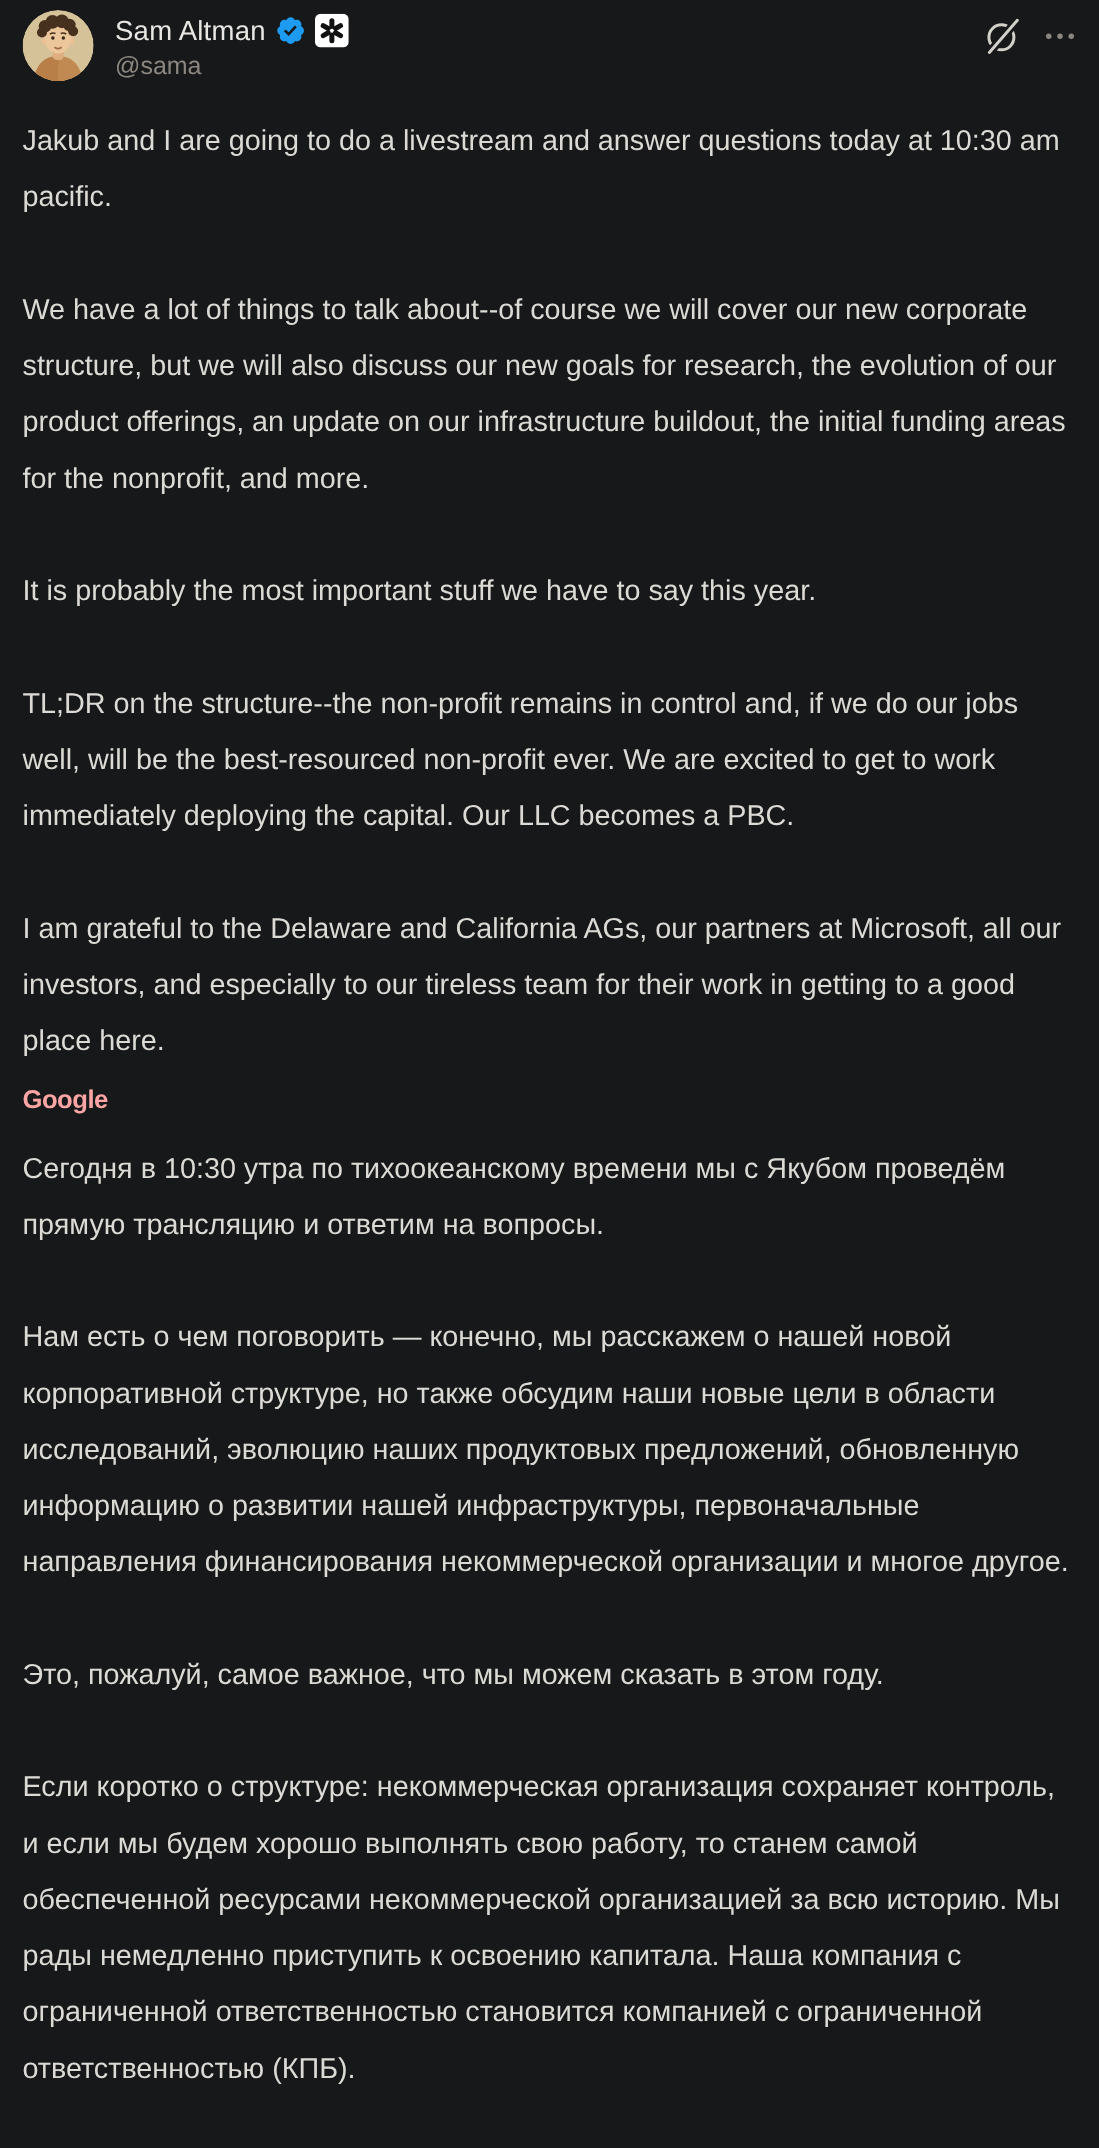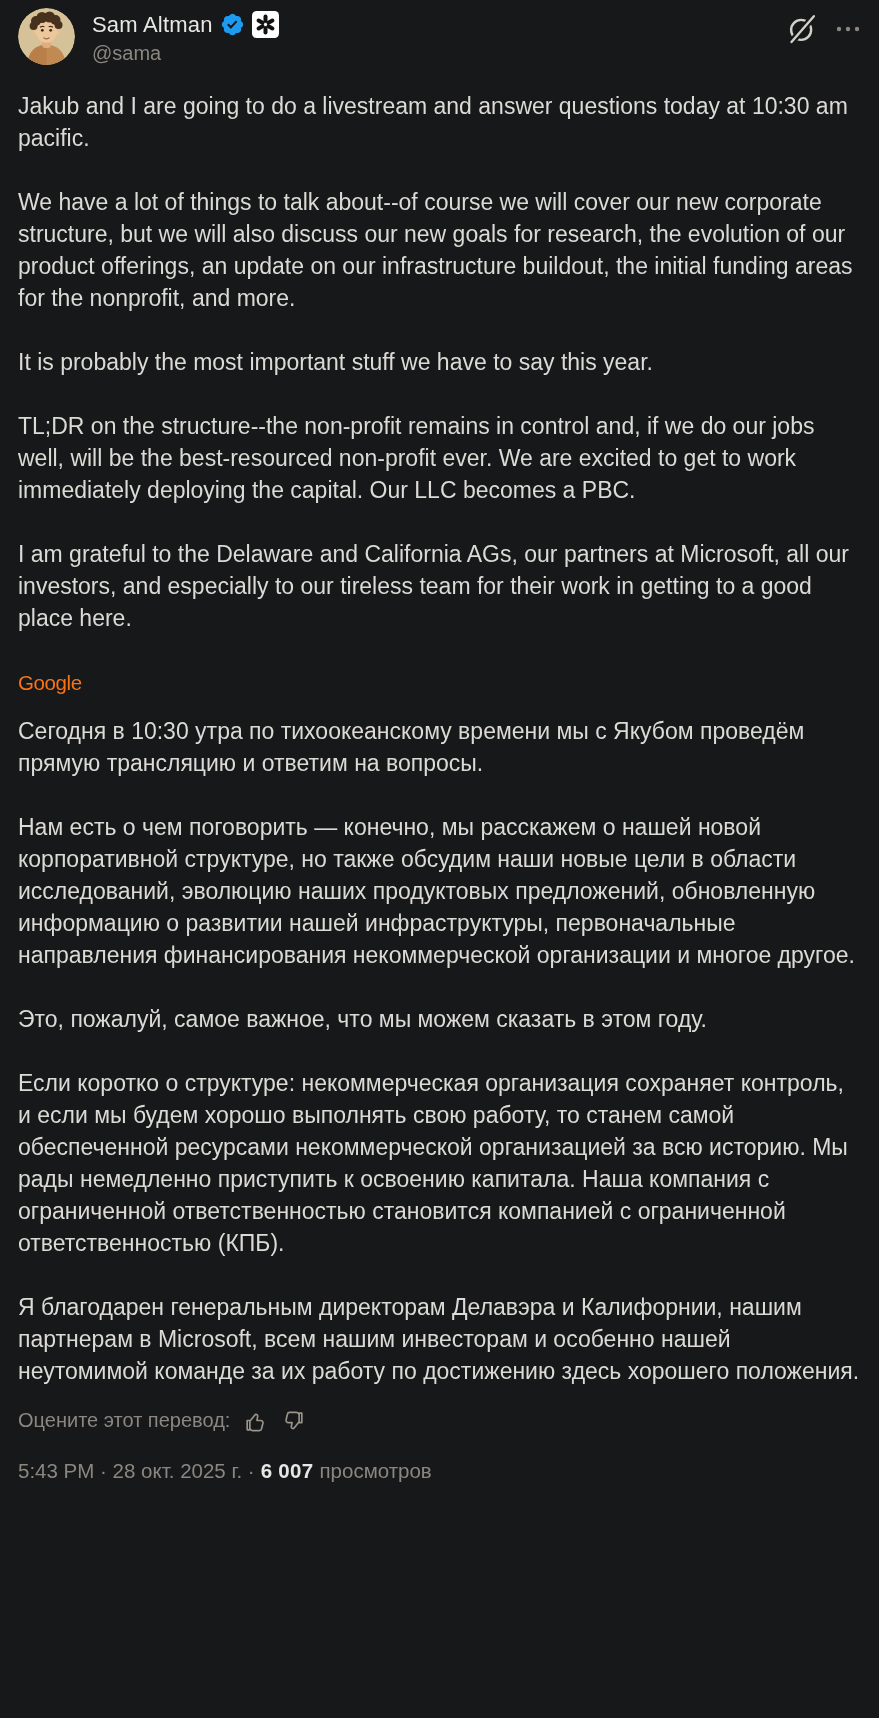--- a/index.html
+++ b/index.html
@@ -30,31 +30,31 @@
   }
   .handle { font-size:20px; color:#8b867f; margin-top:4px; }
   .header-actions {
     display:flex; align-items:center; gap:18px;
     padding-top:6px; flex:0 0 auto;
   }
   .icon-btn { background:none; border:none; padding:0; cursor:pointer; display:inline-flex; }
 
   
   .tweet-text {
-    font-size:23px; line-height:32px; color:#dcdad5;
+    font-size:23px; line-height:45px; color:#dcdad5;
     white-space:pre-wrap; word-wrap:break-word;
   }
   .tweet-text.en { margin-top:25px; }
   .tweet-text.ru { margin-top:20px; }
 
   
   .translate-row { margin-top:13px; display:flex; align-items:center; gap:9px; }
   .translate-link { color:#1d9bf0; font-size:17.5px; cursor:pointer; }
   .google-word {
-    color:#f97316; font-size:20.5px; font-weight:400; letter-spacing:-0.4px;margin-top:24px;
+    color:#fca5a5; font-size:20.5px; font-weight:700; letter-spacing:-0.4px;
   }
 
   
   .rate-row { margin-top:22px; display:flex; align-items:flex-start; gap:13px; }
   .rate-label { color:#8b867f; font-size:20px; }
   .thumb-btn { background:none; border:none; padding:0; cursor:pointer; display:inline-flex; }
 
   
   .meta-row {
     margin-top:25px; display:flex; align-items:baseline; gap:6px;

